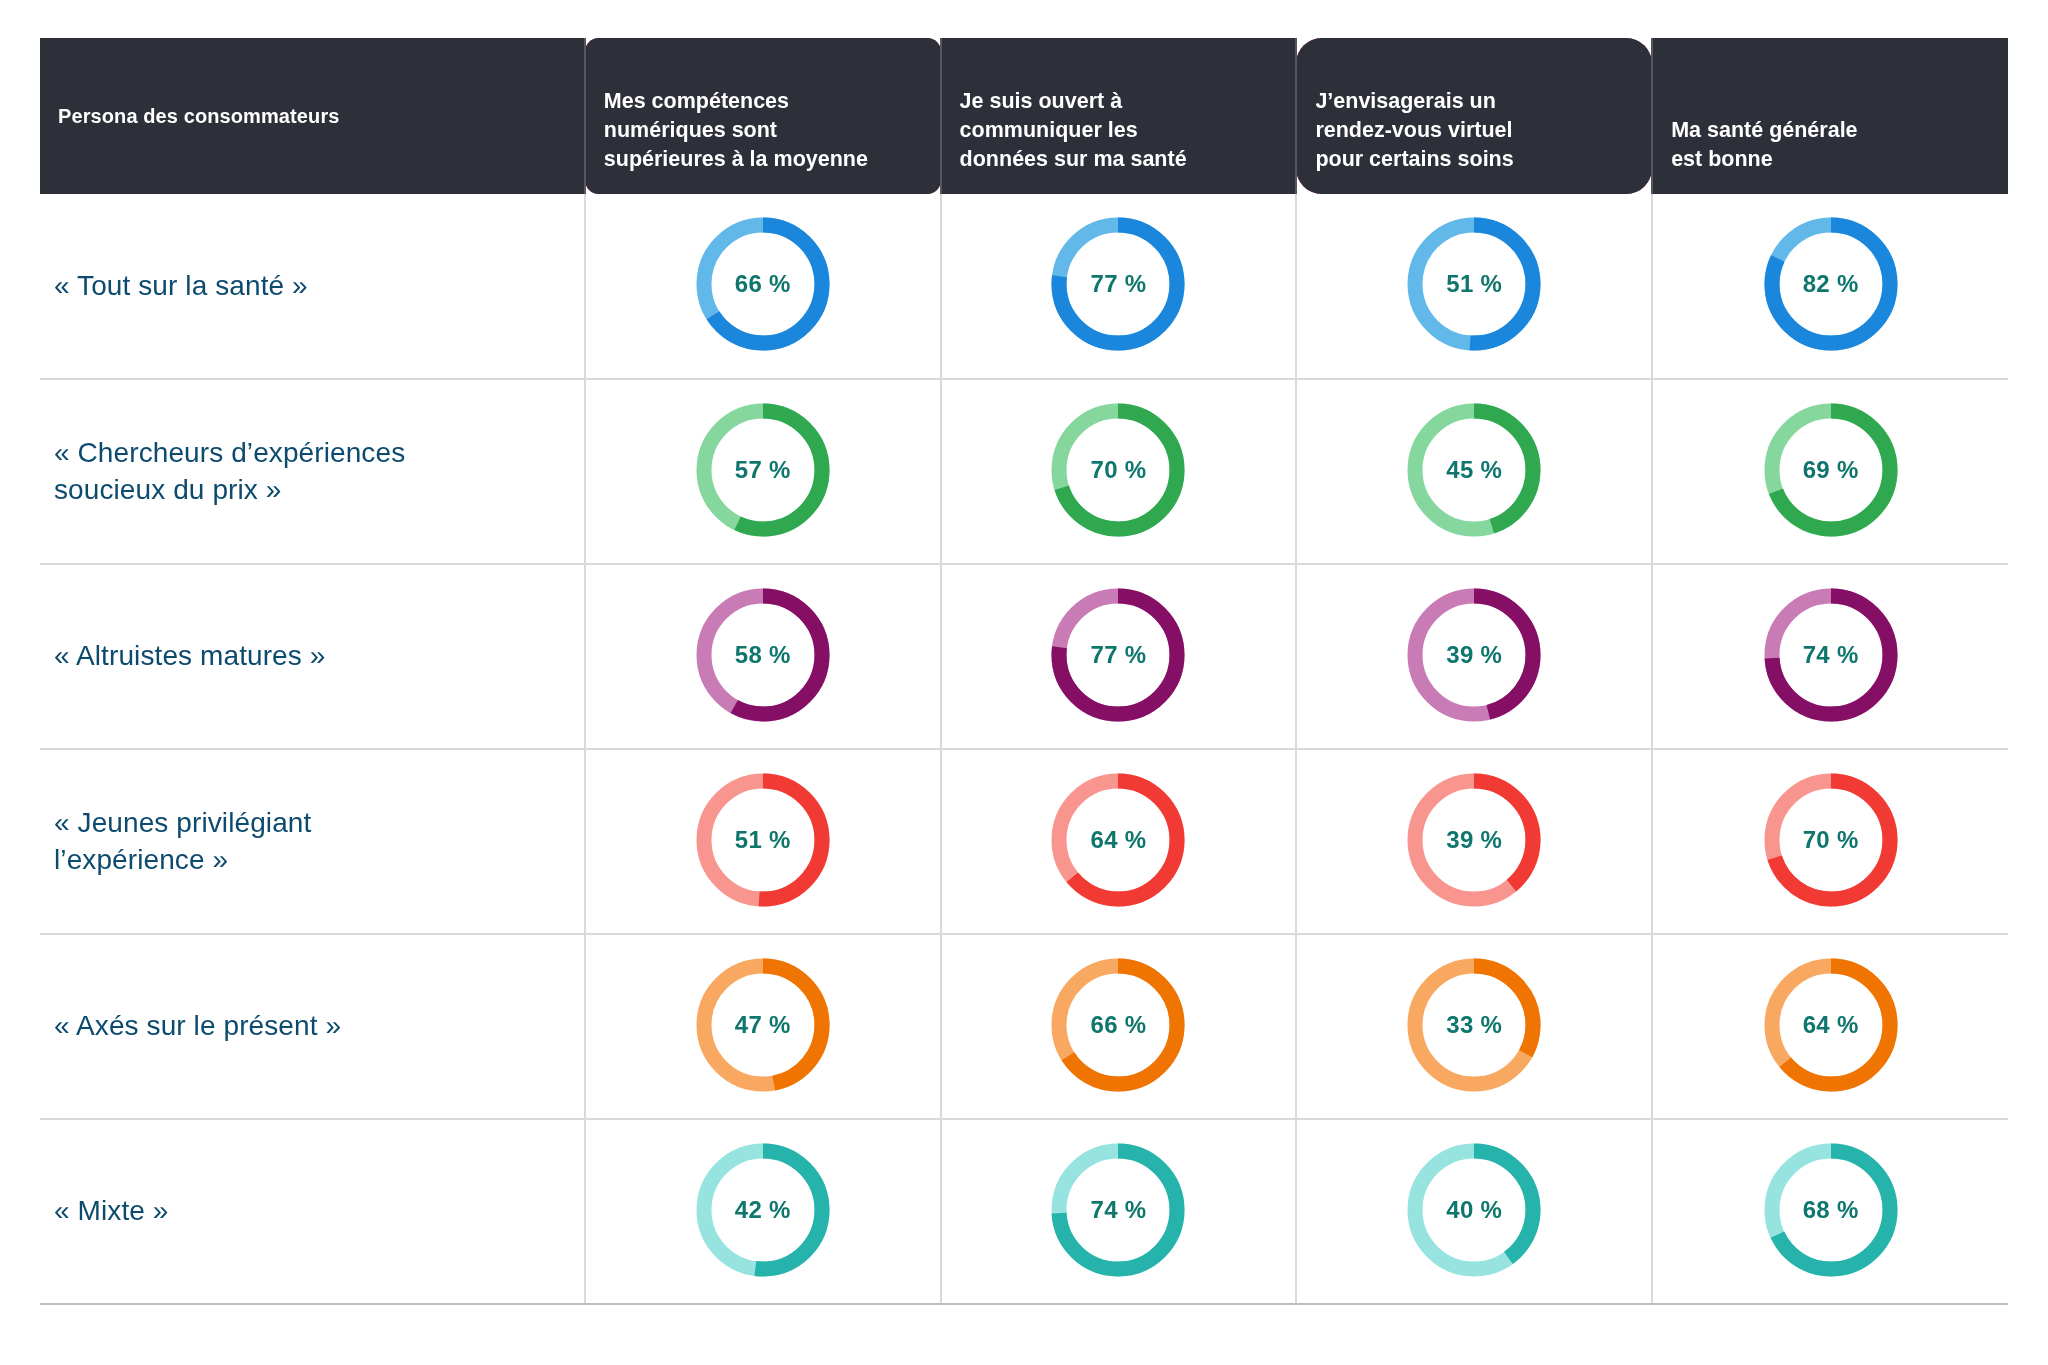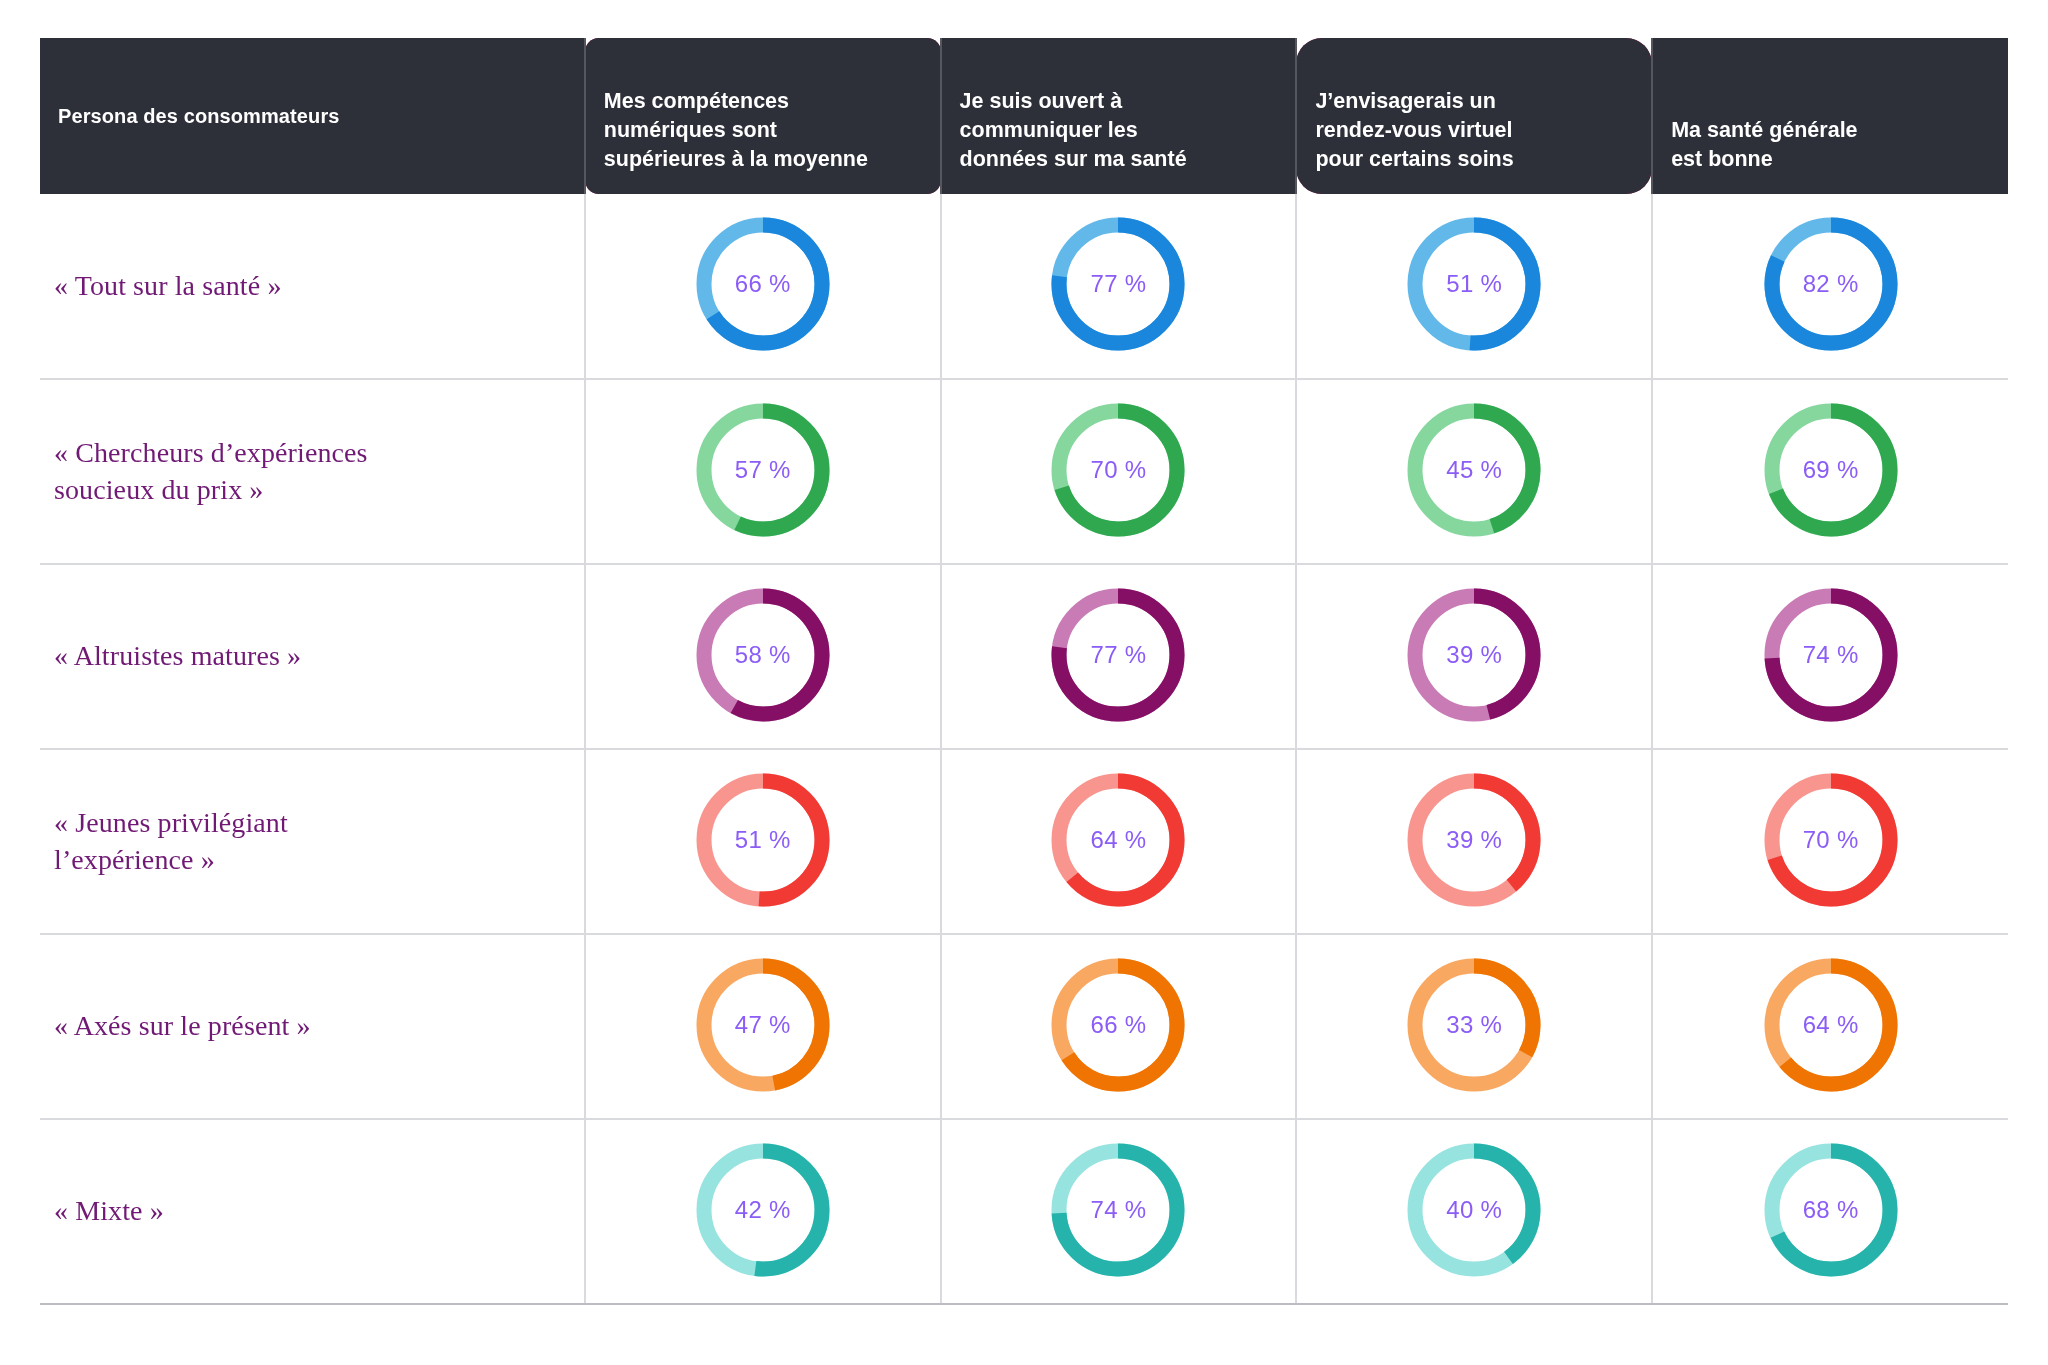--- a/index.html
+++ b/index.html
@@ -74,26 +74,25 @@
     border-left: 2px solid #d9dade;
     vertical-align: middle;
     padding: 0;
     height: 185px;
     box-sizing: border-box;
   }
   tbody td.cell-label {
     border-left: none;
     border-bottom: 2px solid #d9dade;
     padding: 0 24px 0 14px;
-    color: #701a75;
+    color: #0c4a6e;
     font-size: 28px;
     font-weight: 400;
     line-height: 1.32;
     letter-spacing: .1px;
-    font-family: Liberation Serif, serif;
   }
   tbody tr:last-child td {
     border-bottom: 2px solid #bcbdc2;
   }
 
   tbody td.cell-donut {
     text-align: center;
   }
 
   .donut-box {
@@ -111,22 +110,22 @@
   .donut-label {
     position: absolute;
     left: 0;
     top: 0;
     width: 148px;
     height: 148px;
     display: flex;
     align-items: center;
     justify-content: center;
     font-size: 24px;
-    font-weight: 400;
-    color: #8b5cf6;
+    font-weight: 700;
+    color: #0f766e;
     letter-spacing: .3px;
     line-height: 1;
   }
 
   .label-line { display: block; white-space: pre-line; }
 </style>
 </head>
 <body>
 
 <div class="page">

